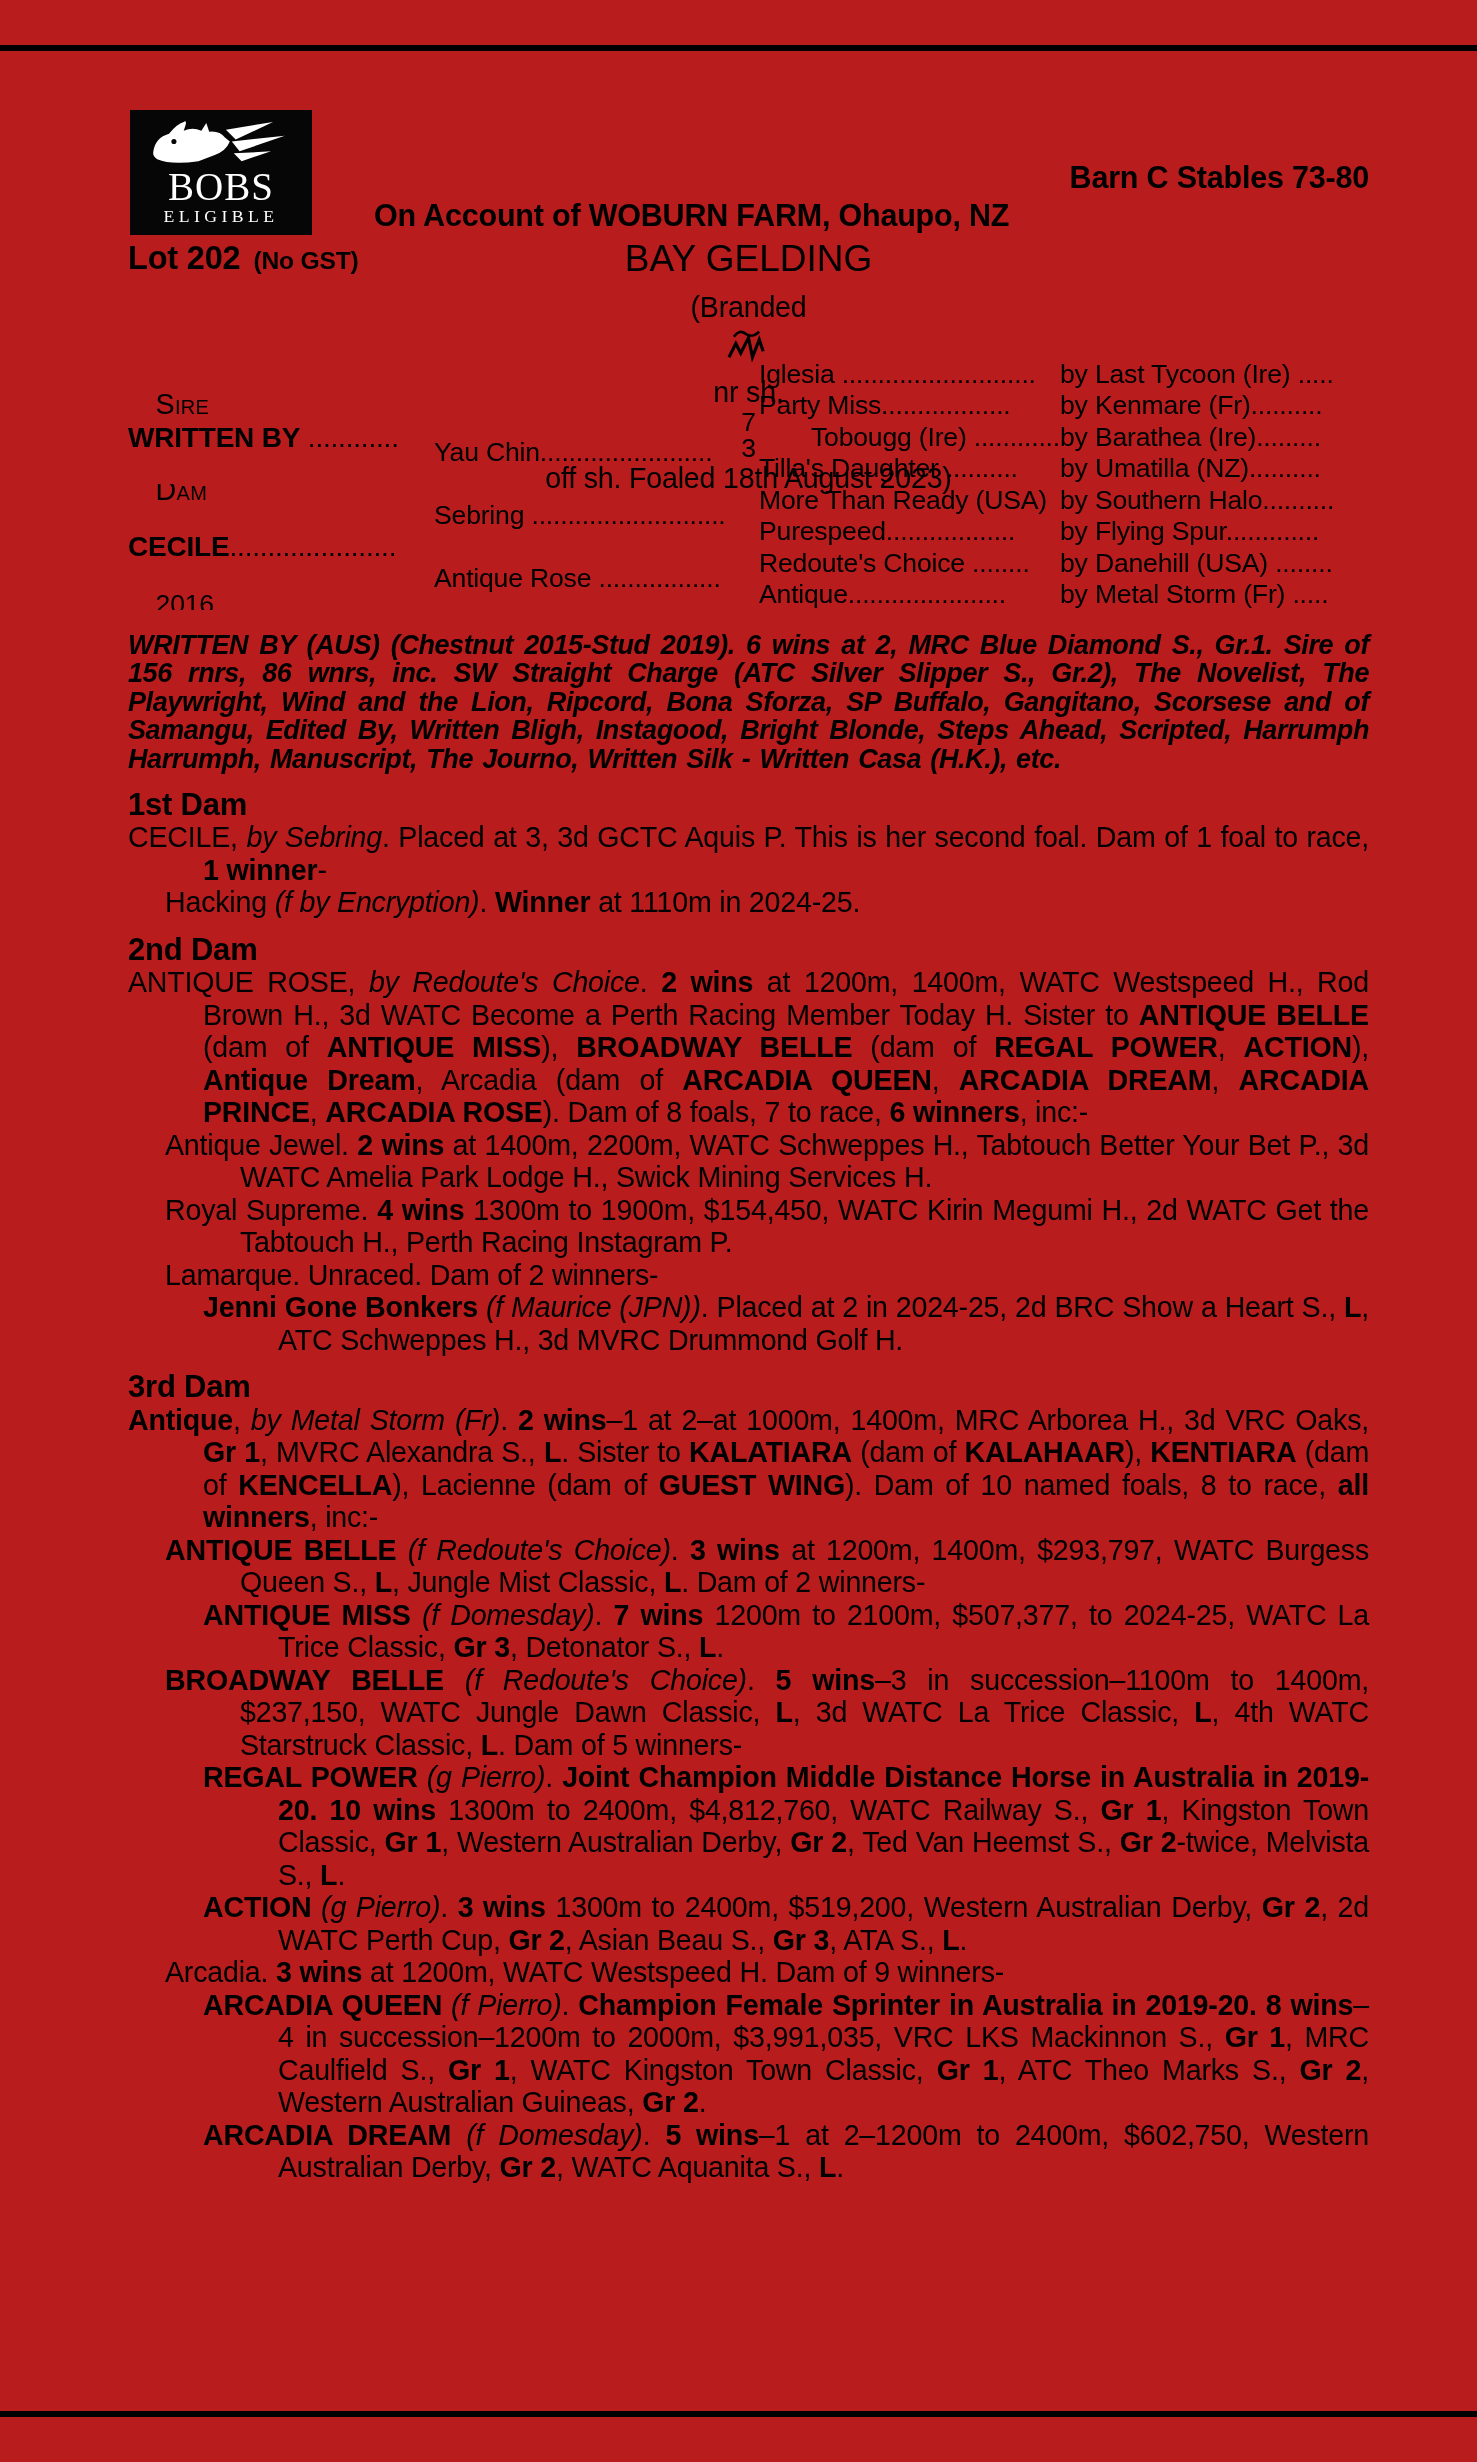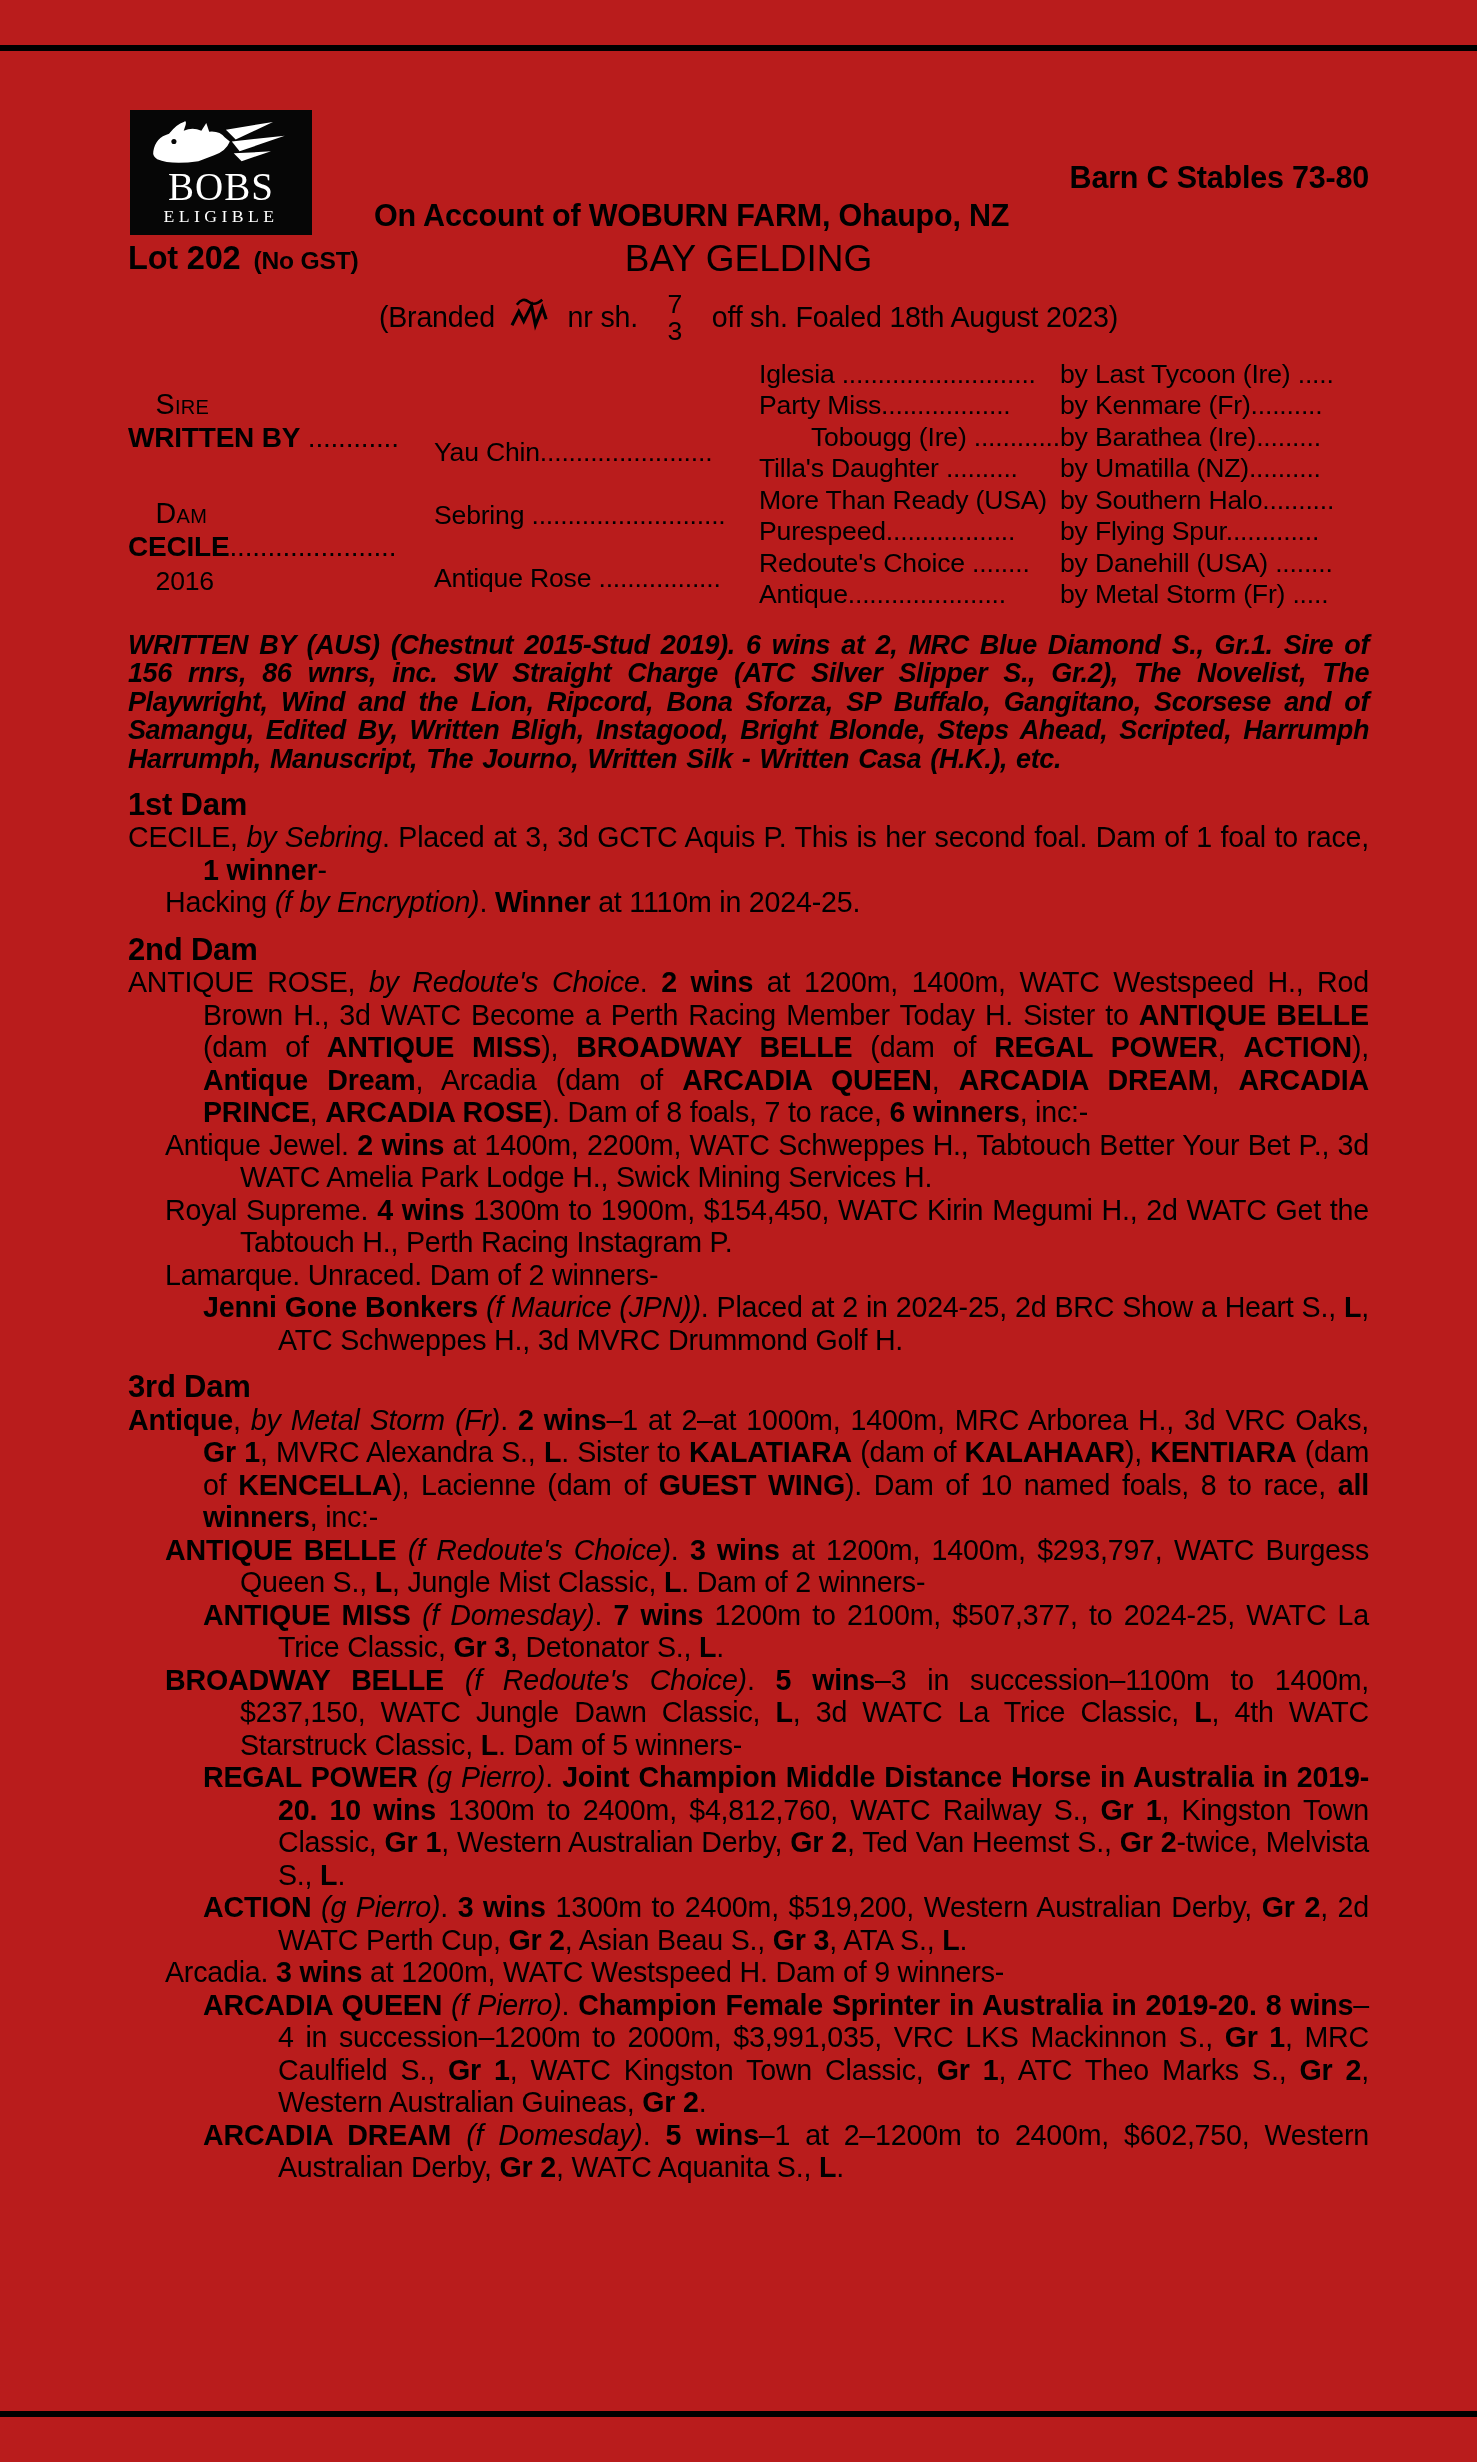--- a/index.html
+++ b/index.html
@@ -15,21 +15,21 @@
         display:flex;flex-direction:column;align-items:center;justify-content:flex-start;box-sizing:border-box;padding-top:7.9px;}
   .logo svg{display:block;}
   .logo-bobs{font-family:"Liberation Serif",serif;color:#fff;font-size:39px;line-height:39px;letter-spacing:1px;margin-top:-2px;}
   .logo-elig{font-family:"Liberation Serif",serif;color:#fff;font-size:17.7px;line-height:21.7px;letter-spacing:4.4px;}
   .barn{position:absolute;top:160px;right:0;font-weight:bold;font-size:30.5px;white-space:nowrap;}
   .account{position:absolute;top:198px;left:246px;font-weight:bold;font-size:30.5px;white-space:nowrap;}
   .lot-row{position:absolute;top:240px;left:0;width:100%;height:47px;}
   .lot{font-weight:bold;font-size:32.5px;}
   .nogst{font-weight:bold;font-size:24.6px;margin-left:8.9px;}
   .big-title{position:absolute;left:50%;top:-2px;transform:translateX(-50%);font-weight:normal;font-size:37px;letter-spacing:0px;white-space:nowrap;}
-  .branded{position:absolute;top:291px;left:0;width:100%;display:flex;justify-content:center;align-items:center;font-size:28.6px;white-space:nowrap;}
+  .branded{position:absolute;top:291px;left:0;width:100%;display:flex;justify-content:center;align-items:center;font-size:28.6px;white-space:nowrap;flex-direction:column;}
   .brand-mark{margin:0 9.9px 3.9px 11.8px;}
   .frac{display:inline-flex;flex-direction:column;align-items:center;font-size:26.6px;line-height:26.6px;margin:0 29.6px;}
 
   
   .flow{position:absolute;left:0;top:358px;width:1241px;}
   .ped{display:grid;grid-template-columns:306px 325px 301px 308px;grid-auto-rows:31.5px;}
   .pcell{display:flex;flex-direction:column;justify-content:center;overflow:hidden;white-space:nowrap;font-size:26.6px;line-height:30.5px;}
   .pcell.g1{line-height:34px;}
   .plabel{font-variant:small-caps;font-size:28.6px;padding-left:27.6px;letter-spacing:0.3px;}
   .pname{font-size:28px;}
@@ -98,21 +98,21 @@
       </span>
       <span>off sh. Foaled 18th August 2023)</span>
     </div>
 
     <div class="flow">
       <div class="ped" id="pedigree">
           <div class="pcell g1" style="grid-area: 1 / 1 / span 4;">
             <div class="plabel">Sire</div>
             <div class="pname"><span class="nm">WRITTEN BY</span><span> ............</span></div>
           </div>
-          <div class="pcell g1" style="grid-area: 5 / 1 / span 4;">
+          <div class="pcell g1" style="grid-area: 5 / 1 / span 4; gap: 23px;">
             <div class="plabel">Dam</div>
             <div class="pname"><span class="nm">CECILE</span><span>......................</span></div>
             <div class="pyear">2016</div>
           </div>
           <div class="pcell g2" style="grid-area: 3 / 2 / span 2;">Yau Chin........................</div>
           <div class="pcell g2" style="grid-area: 5 / 2 / span 2;">Sebring ...........................</div>
           <div class="pcell g2" style="grid-area: 7 / 2 / span 2;">Antique Rose .................</div>
           <div class="pcell g3" style="grid-area: 1 / 3;">Iglesia ...........................</div>
           <div class="pcell g3" style="grid-area: 1 / 4;">by Last Tycoon (Ire) .....</div>
           <div class="pcell g3" style="grid-area: 2 / 3;">Party Miss..................</div>

